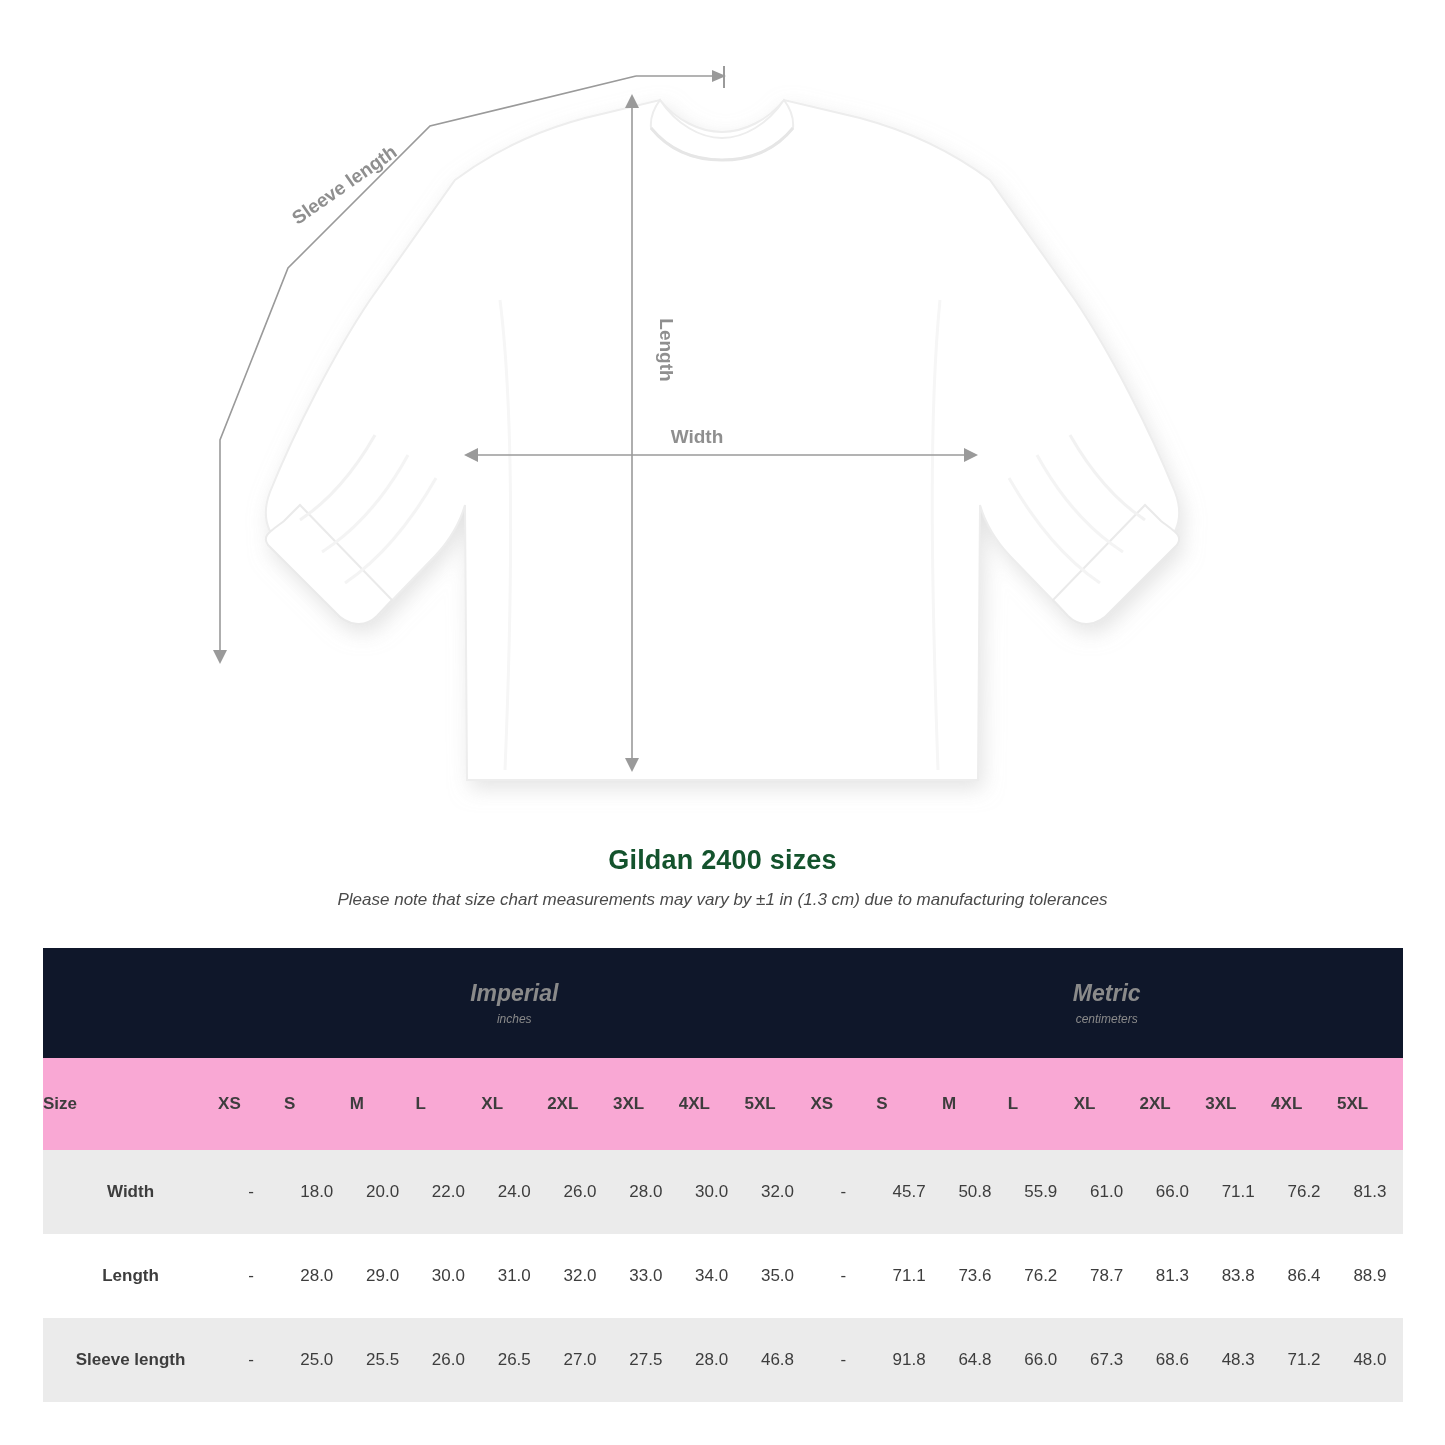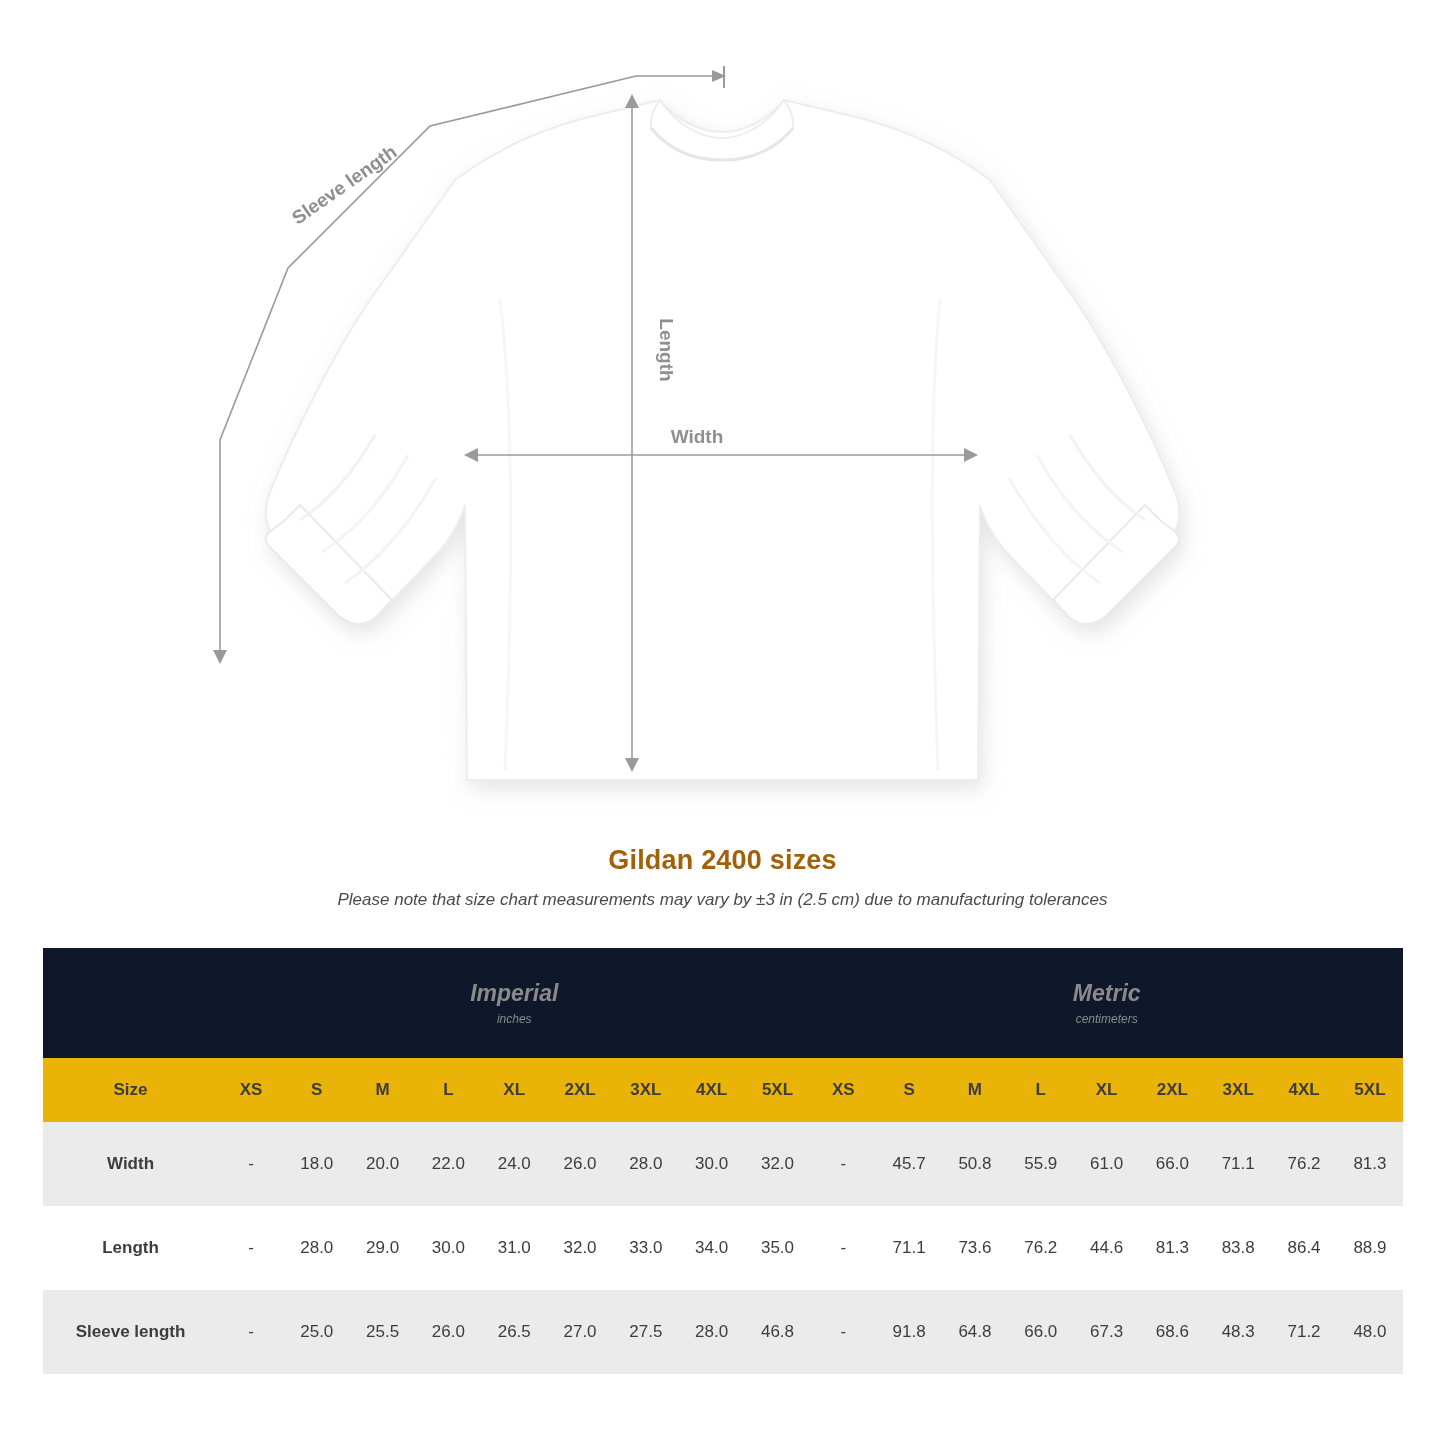--- a/index.html
+++ b/index.html
@@ -32,21 +32,21 @@
   #title-block {
     position: absolute;
     top: 845px;
     left: 0;
     width: 1445px;
     text-align: center;
   }
   #chart-title {
     font-size: 27px;
     font-weight: bold;
-    color: #a16207;
+    color: #14532d;
     margin: 0 0 14px 0;
     letter-spacing: 0.2px;
   }
   #chart-note {
     font-size: 17px;
     font-style: italic;
     color: #4a4a4a;
     margin: 0;
   }
 
@@ -87,23 +87,23 @@
     line-height: 1.5;
   }
   .row-label {
     width: 175px;
     text-align: center;
     font-size: 17px;
     font-weight: bold;
     color: #3d3d3d;
   }
   tr.header-row td {
-    height: 64px;
-    background: #eab308;
-    text-align: center;
+    height: 92px;
+    background: #f9a8d4;
+    text-align: left;
     vertical-align: middle;
     font-size: 17px;
     font-weight: bold;
     color: #3d3d3d;
   }
   tr.data-row td {
     height: 84px;
     text-align: center;
     vertical-align: middle;
     font-size: 17px;
@@ -212,21 +212,21 @@
     <text x="348" y="190" transform="rotate(-35 348 190)" font-family="Liberation Sans, sans-serif" font-size="19" font-weight="bold" fill="#8f8f8f" text-anchor="middle">Sleeve length</text>
 
     <text x="660" y="350" transform="rotate(90 660 350)" font-family="Liberation Sans, sans-serif" font-size="19" font-weight="bold" fill="#8f8f8f" text-anchor="middle">Length</text>
 
     <text x="697" y="443" font-family="Liberation Sans, sans-serif" font-size="19" font-weight="bold" fill="#8f8f8f" text-anchor="middle">Width</text>
   </svg>
 </div>
 
 <div id="title-block">
   <h1 id="chart-title">Gildan 2400 sizes</h1>
-  <p id="chart-note">Please note that size chart measurements may vary by ±3 in (2.5 cm) due to manufacturing tolerances</p>
+  <p id="chart-note">Please note that size chart measurements may vary by ±1 in (1.3 cm) due to manufacturing tolerances</p>
 </div>
 
 <div id="size-table-wrap">
   <table class="size-table">
     <colgroup>
       <col style="width:175px">
       <col span="9" style="width:65.8px">
       <col span="9" style="width:65.8px">
     </colgroup>
     <tbody>
@@ -295,21 +295,21 @@
         <td class="cell">30.0</td>
         <td class="cell">31.0</td>
         <td class="cell">32.0</td>
         <td class="cell">33.0</td>
         <td class="cell">34.0</td>
         <td class="cell">35.0</td>
         <td class="cell">-</td>
         <td class="cell">71.1</td>
         <td class="cell">73.6</td>
         <td class="cell">76.2</td>
-        <td class="cell">44.6</td>
+        <td class="cell">78.7</td>
         <td class="cell">81.3</td>
         <td class="cell">83.8</td>
         <td class="cell">86.4</td>
         <td class="cell">88.9</td>
       </tr>
 
       <tr class="data-row shade">
         <td class="row-label">Sleeve length</td>
         <td class="cell">-</td>
         <td class="cell">25.0</td>

